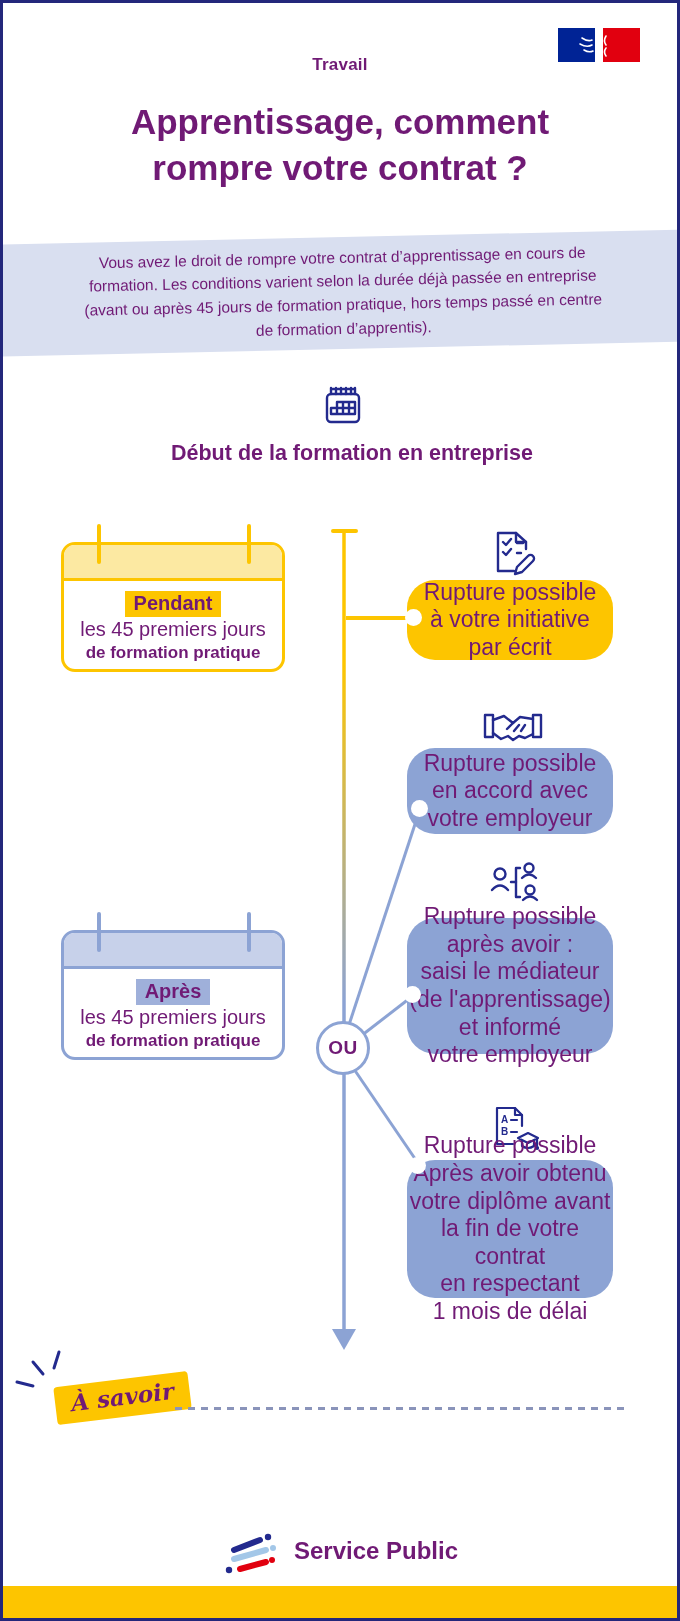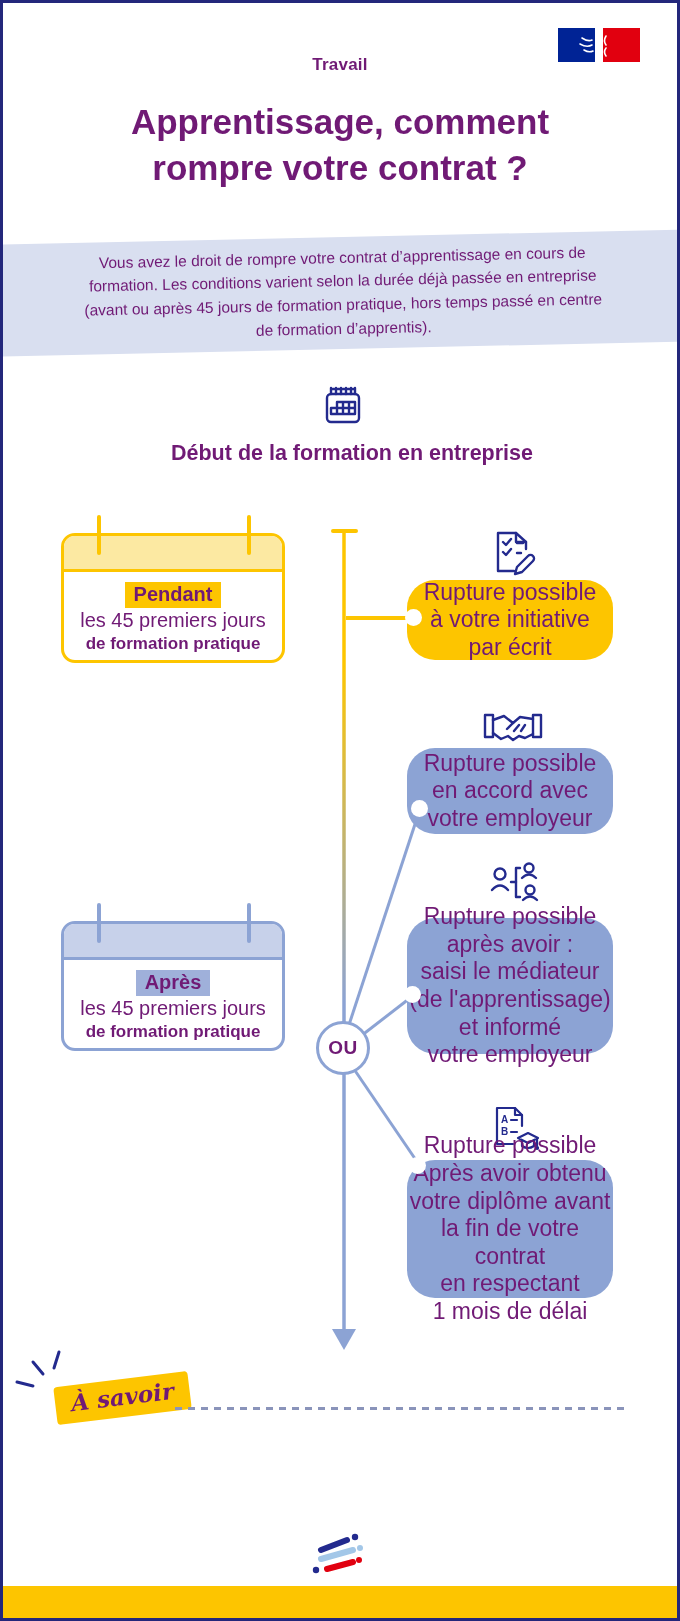--- a/index.html
+++ b/index.html
@@ -21,21 +21,21 @@
   .intro-text{width:520px;text-align:center;font-size:15.5px;line-height:1.52;font-weight:500;}
 
   
   .cal-icon{top:381px;left:318px;width:44px;height:44px;}
   .section-heading{top:438px;left:0;right:0;text-align:center;font-size:21.5px;font-weight:bold;padding-left:24px;}
 
   
   .connectors{top:0;left:0;width:680px;height:1621px;pointer-events:none;}
 
   
-  .card{position:absolute;left:58px;width:224px;height:130px;border-radius:14px;background:#fff;box-sizing:border-box;text-align:center;}
+  .card{position:absolute;left:58px;width:224px;height:130px;border-radius:14px;background:#fff;box-sizing:border-box;text-align:center;margin-top:9px;}
   .card.yellow{top:530px;border:3px solid #fdc500;}
   .card.blue{top:918px;border:3px solid #8ca3d4;text-align:center;}
   .card-head{height:33px;border-radius:10px 10px 0 0;}
   .card.yellow .card-head{background:#fce9a2;border-bottom:3px solid #fdc500;}
   .card.blue .card-head{background:#c7d1ea;border-bottom:3px solid #8ca3d4;}
   .post{position:absolute;width:4px;height:40px;top:-21px;border-radius:2px;}
   .card.yellow .post{background:#fdc500;}
   .card.blue .post{background:#8ca3d4;}
   .post.p1{left:33px;} .post.p2{left:183px;}
   .card-body{padding-top:10px;}
@@ -229,17 +229,18 @@
   <div class="abs sp-logo">
     <svg class="sp-mark" viewBox="0 0 62 50" fill="none" stroke-linecap="round">
       <line x1="12" y1="24" x2="38" y2="14" stroke="#232a8e" stroke-width="6"></line>
       <circle cx="46" cy="11" r="3.2" fill="#232a8e"></circle>
       <line x1="12" y1="33" x2="44" y2="24" stroke="#a3c7e8" stroke-width="6"></line>
       <circle cx="51" cy="22" r="3" fill="#a3c7e8"></circle>
       <line x1="18" y1="43" x2="44" y2="36" stroke="#e1000f" stroke-width="6"></line>
       <circle cx="50" cy="34" r="3" fill="#e1000f"></circle>
       <circle cx="7" cy="44" r="3.2" fill="#232a8e"></circle>
     </svg>
+    <span class="sp-name">Service Public</span>
   </div>
 
   <div class="abs footer-band"></div>
 
 </div>
 
 </body></html>

